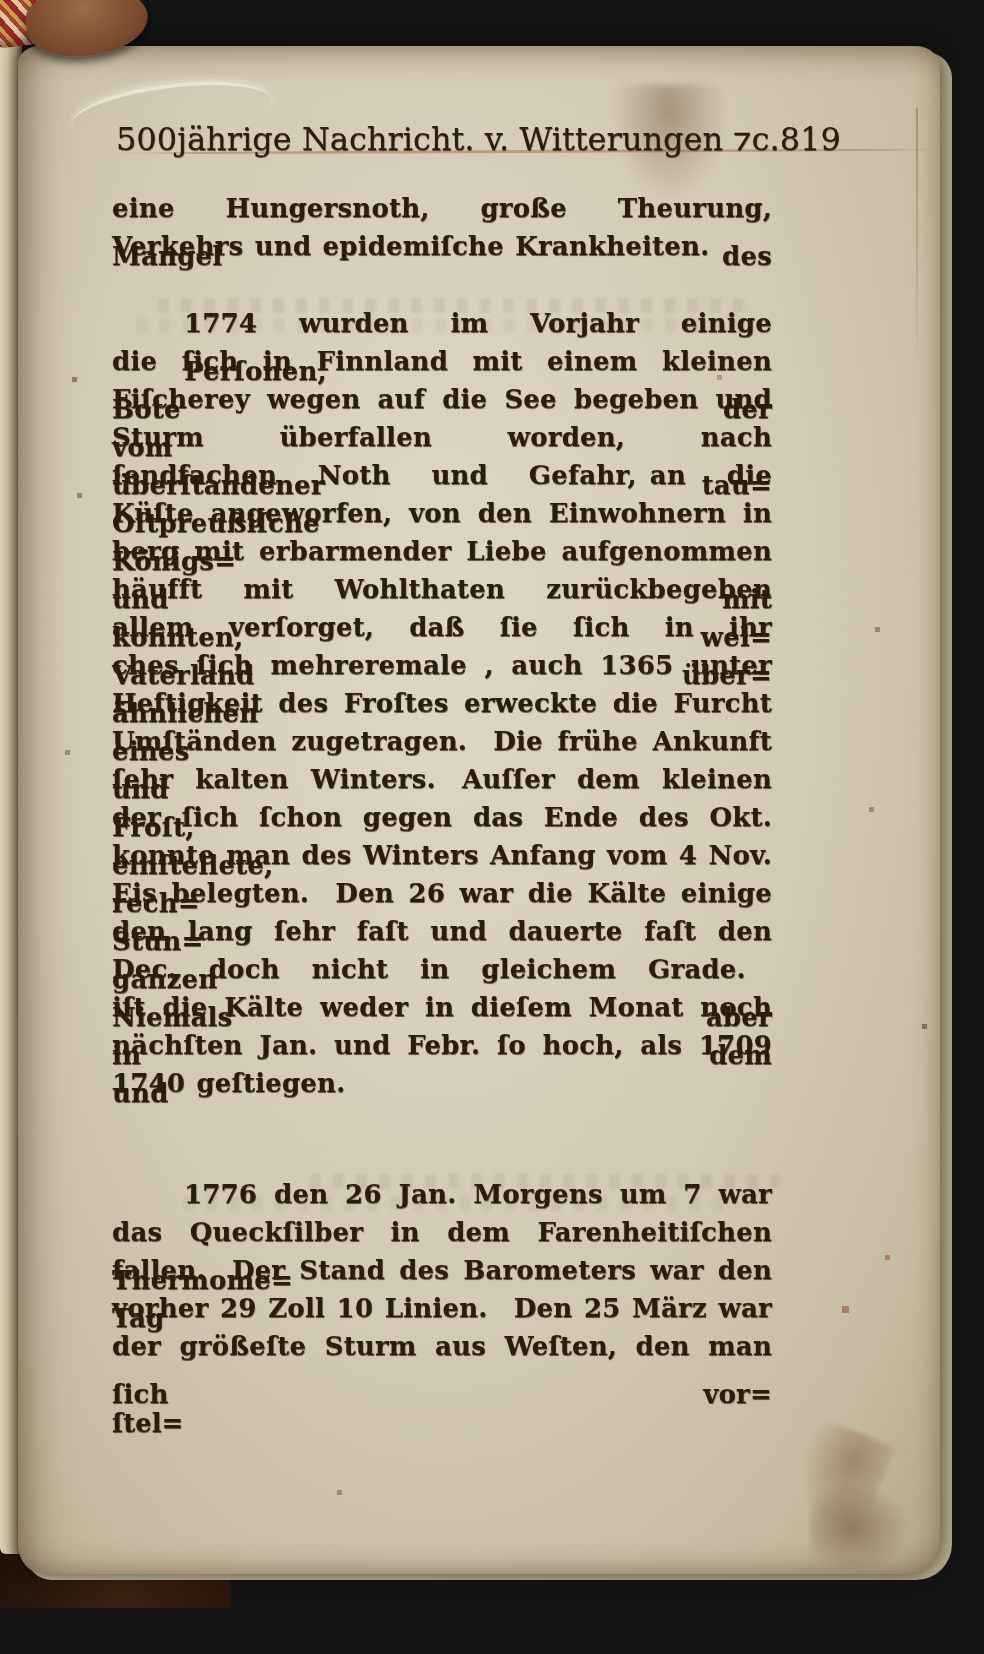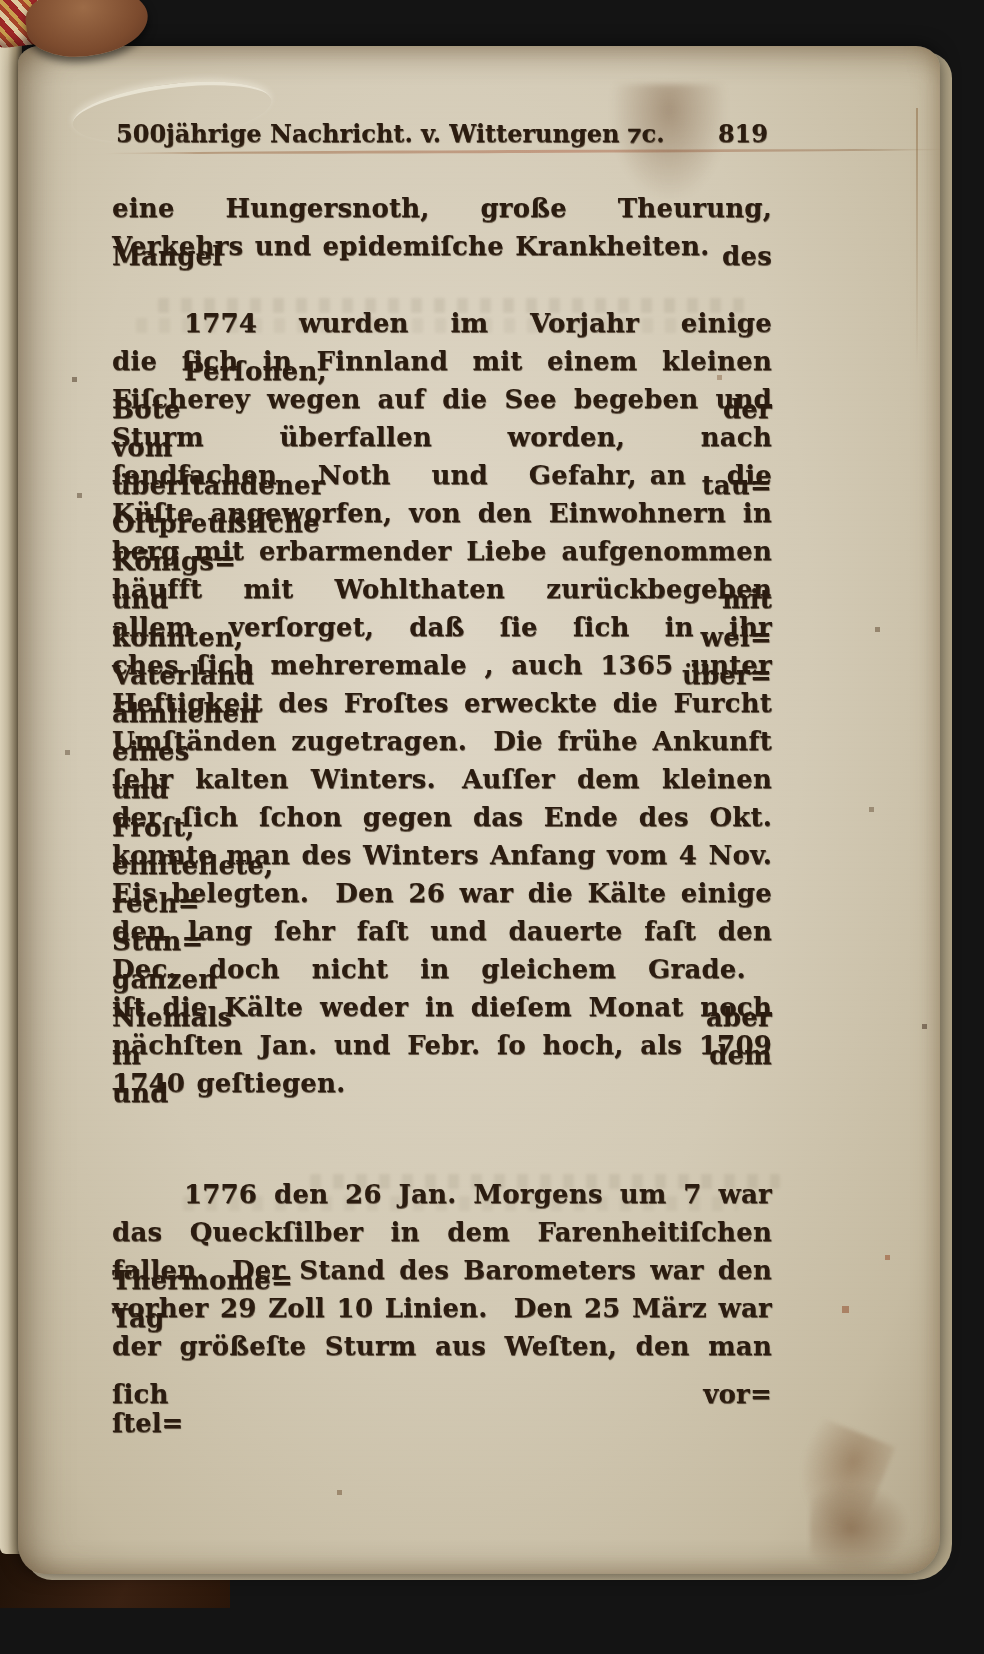--- a/index.html
+++ b/index.html
@@ -113,21 +113,21 @@
   .g4 { left: 165px; top: 1150px; width: 555px; opacity: .4; }
 
   
   .text-column {
     position: absolute; left: 112px; top: 0; width: 660px; height: 1654px;
     color: #2b1c10;
   }
   .header-line {
     position: absolute; left: 4px; top: 116px; width: 652px;
     display: flex; justify-content: space-between; align-items: baseline;
-    font-size: 24px; font-weight: 700;
+    font-size: 32px; font-weight: 400;
     text-shadow: 0.4px 0.6px 0.8px rgba(40,24,10,.75);
     white-space: nowrap;
   }
   .paragraph { position: absolute; left: 0; width: 660px; }
   .line {
     font-size: 26px; font-weight: 700; line-height: 48px; height: 38px;
     word-spacing: 2px; letter-spacing: 0.2px;
     text-shadow: 0.4px 0.6px 0.8px rgba(40,24,10,.7);
     white-space: normal; overflow: visible;
   }

